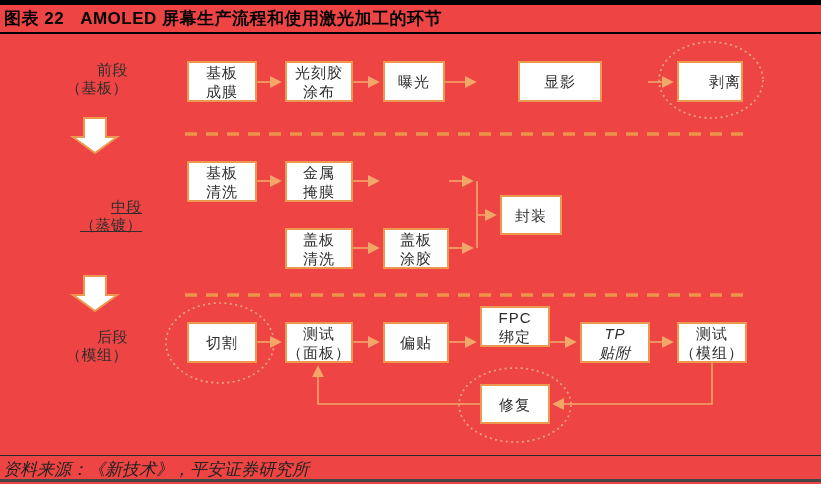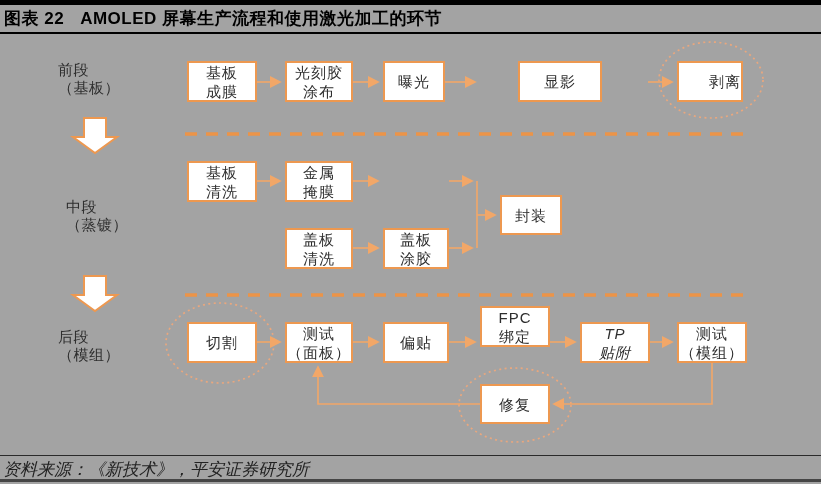--- a/index.html
+++ b/index.html
@@ -1,35 +1,35 @@
 <!DOCTYPE html>
 <html><head>
 <meta charset="utf-8">
 <style>
   html,body { margin:0; padding:0; background:#ffffff; }
   .figure {
-    position:relative; width:821px; height:484px; background:#a3a3a3;
+    position:relative; width:821px; height:484px; background:#ef4444;
     font-family:"Liberation Sans","DejaVu Sans",sans-serif; overflow:hidden;
   }
   .title-bar {
     position:absolute; top:0; left:0; width:821px; height:27px;
     border-top:5px solid #000; border-bottom:2px solid #000;
     display:flex; align-items:center; gap:16px; padding-left:4px; box-sizing:content-box;
     font-size:17px; font-weight:bold; color:#000; letter-spacing:0.5px;
   }
   .canvas { position:absolute; top:36px; left:0; width:821px; height:414px; }
   .connectors { position:absolute; top:0; left:0; width:821px; height:414px; }
   .node {
     position:absolute; border:2px solid #ED9850; background:#fff;
     display:flex; align-items:center; justify-content:center; text-align:center;
     white-space:pre-line; font-size:15px; line-height:19px; color:#2E2E2E;
     box-sizing:border-box; letter-spacing:1px;
   }
   .section-label {
-    position:absolute; width:70px; text-align:left; font-size:15px;
+    position:absolute; width:70px; text-align:right; font-size:15px;
     line-height:18px; color:#2E2E2E; letter-spacing:0.5px;
   }
   .section-label span { display:block; }
   .source-rule { position:absolute; top:455px; left:0; width:821px; height:0; border-top:1.5px solid #2a2a2a; }
   .source-text {
     position:absolute; top:458px; left:3px;
     font-family:"Liberation Serif","DejaVu Serif",serif; font-style:italic;
     font-size:17px; color:#222;
   }
   .bottom-rule { position:absolute; top:479px; left:0; width:821px; height:3px; background:#454545; }
@@ -95,21 +95,21 @@
       <g fill="#ffffff" stroke-width="2" stroke-linejoin="miter">
         <path d="M84 82 H106 V101 H117 L95 117 L73 101 H84 Z" stroke="#ED9850"></path>
         <path d="M84 240 H106 V259 H117 L95 275 L73 259 H84 Z" stroke="#ED9850"></path>
       </g>
     </svg>
 
     <div class="section-label" style="left:58px; top:25px;">
       <span>前段</span>
       <span>（基板）</span>
     </div>
-    <div class="section-label" style="left:66px; top:162px;">
+    <div class="section-label" style="left:72px; top:162px;text-decoration:underline;">
       <span>中段</span>
       <span>（蒸镀）</span>
     </div>
     <div class="section-label" style="left:58px; top:292px;">
       <span>后段</span>
       <span>（模组）</span>
     </div>
 
     <div class="node" style="left: 187px; top: 25px; width: 70px; height: 41px; border-color: rgb(237, 152, 80); color: rgb(46, 46, 46);">基板
 成膜</div>

